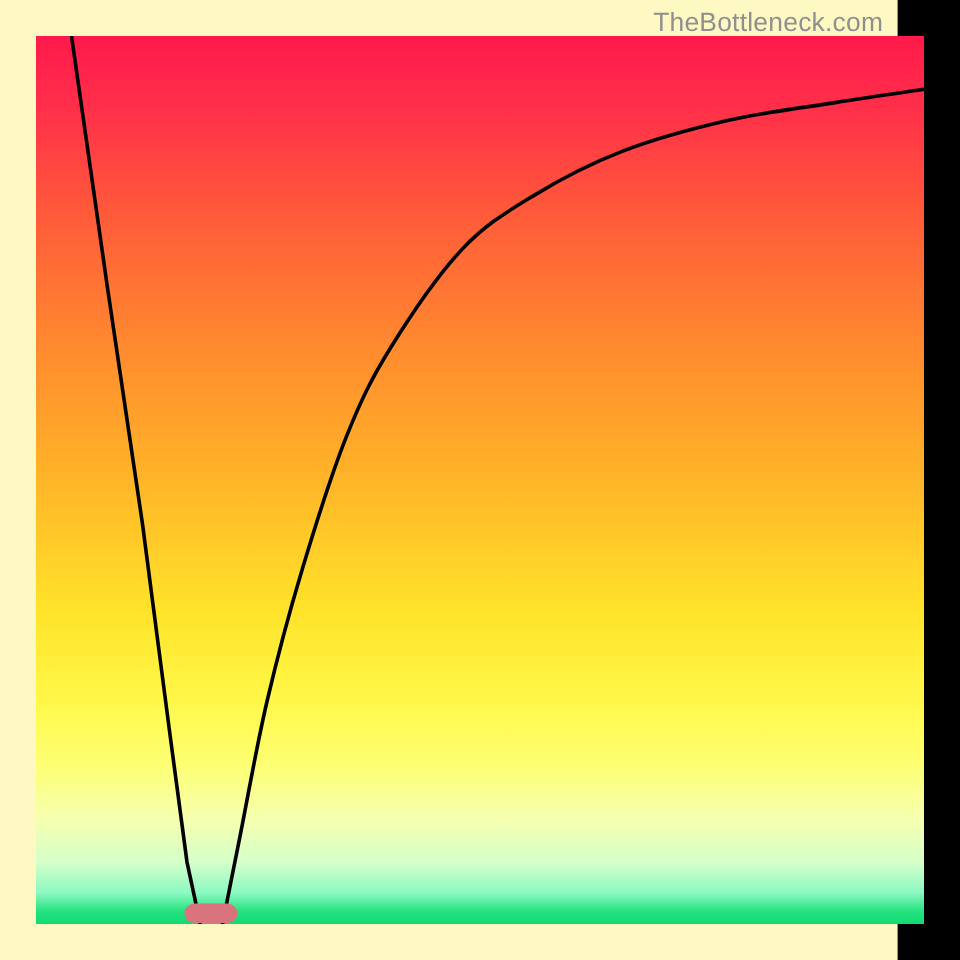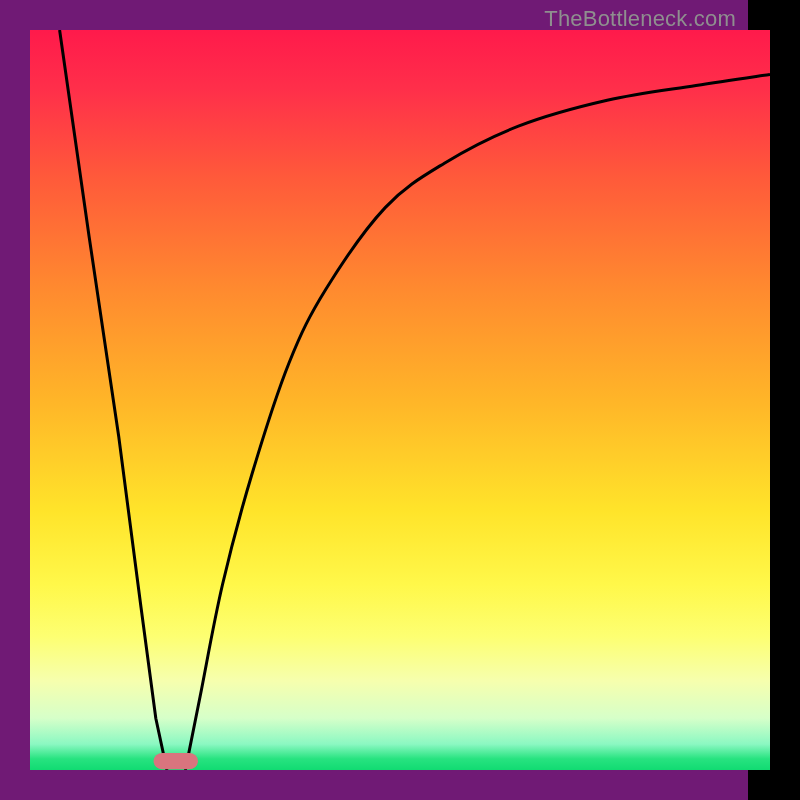--- a/index.html
+++ b/index.html
@@ -6,21 +6,21 @@
     margin: 0;
     padding: 0;
     width: 800px;
     height: 800px;
     background: #000;
     overflow: hidden;
   }
   .outer {
     width: 748px;
     height: 800px;
-    background: #701a75;
+    background: #fef9c3;
     position: relative;
   }
   .plot {
     position: absolute;
     left: 30px;
     top: 30px;
     width: 740px;
     height: 740px;
   }
   .watermark {

